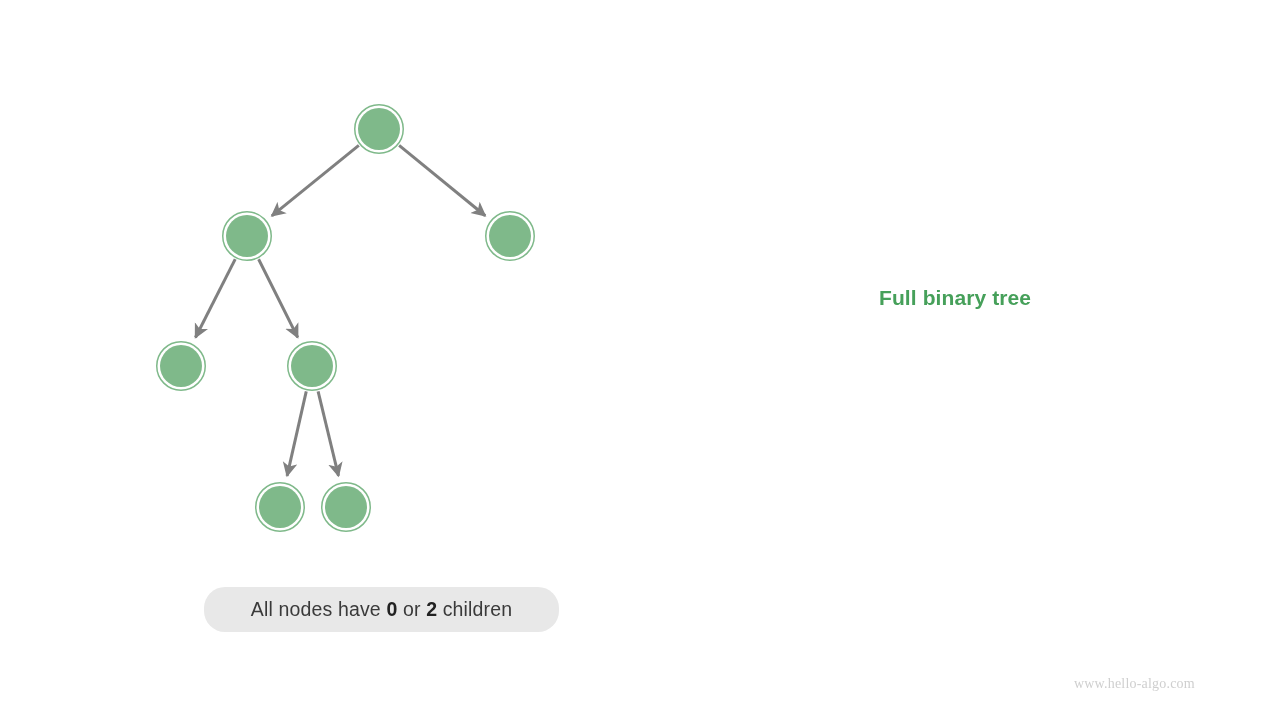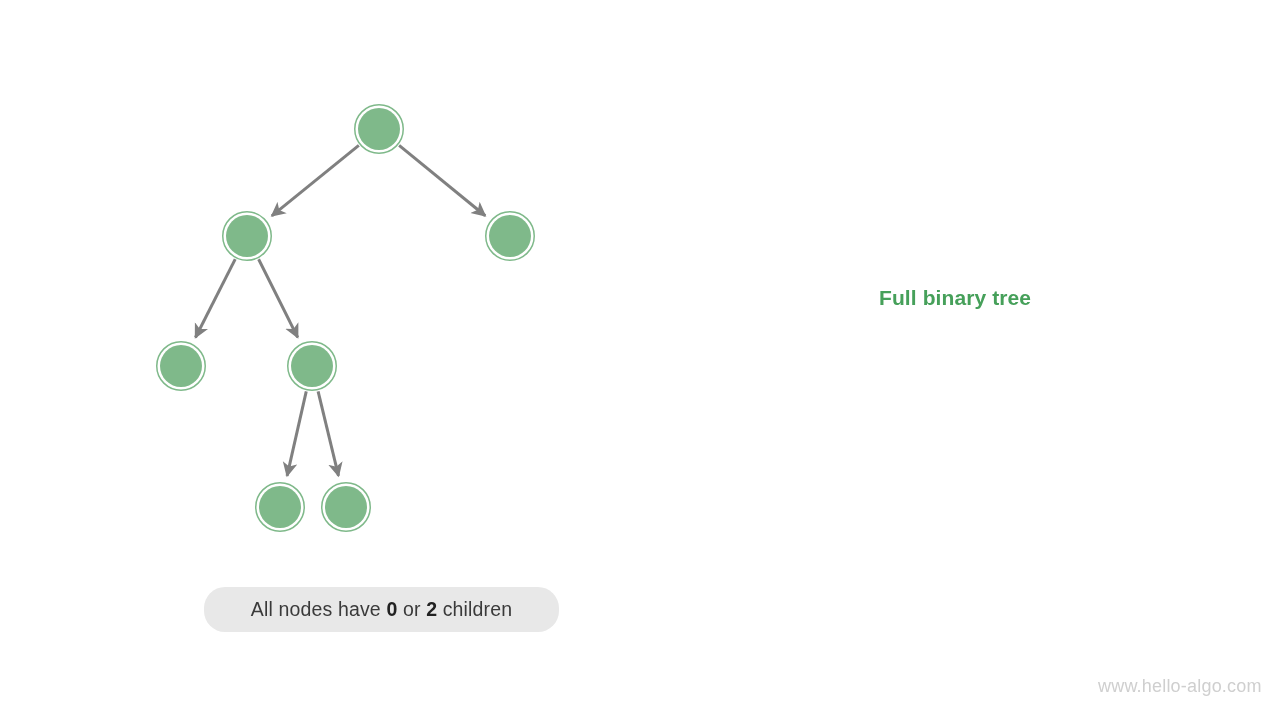--- a/index.html
+++ b/index.html
@@ -61,26 +61,25 @@
     letter-spacing: 0.15px;
   }
   .caption-text b {
     font-weight: bold;
     color: #222222;
   }
   .watermark {
     position: absolute;
     left: 1074px;
     top: 676px;
-    font-family: Liberation Sans, sans-serif;
-    font-size: 18px;
+    font-family: Liberation Serif, serif;
+    font-size: 14px;
     color: #cfcfcf;
     letter-spacing: 0.2px;
     white-space: nowrap;
-    margin-left: 24px;
   }
 </style>
 </head>
 <body>
 
 <div id="stage">
 
   <svg class="tree-canvas" viewBox="0 0 1280 720" xmlns="http://www.w3.org/2000/svg">
     <defs>
       <marker id="arrowhead" markerWidth="5.2" markerHeight="5.2" refX="4.4" refY="2.6" orient="auto" markerUnits="strokeWidth">

